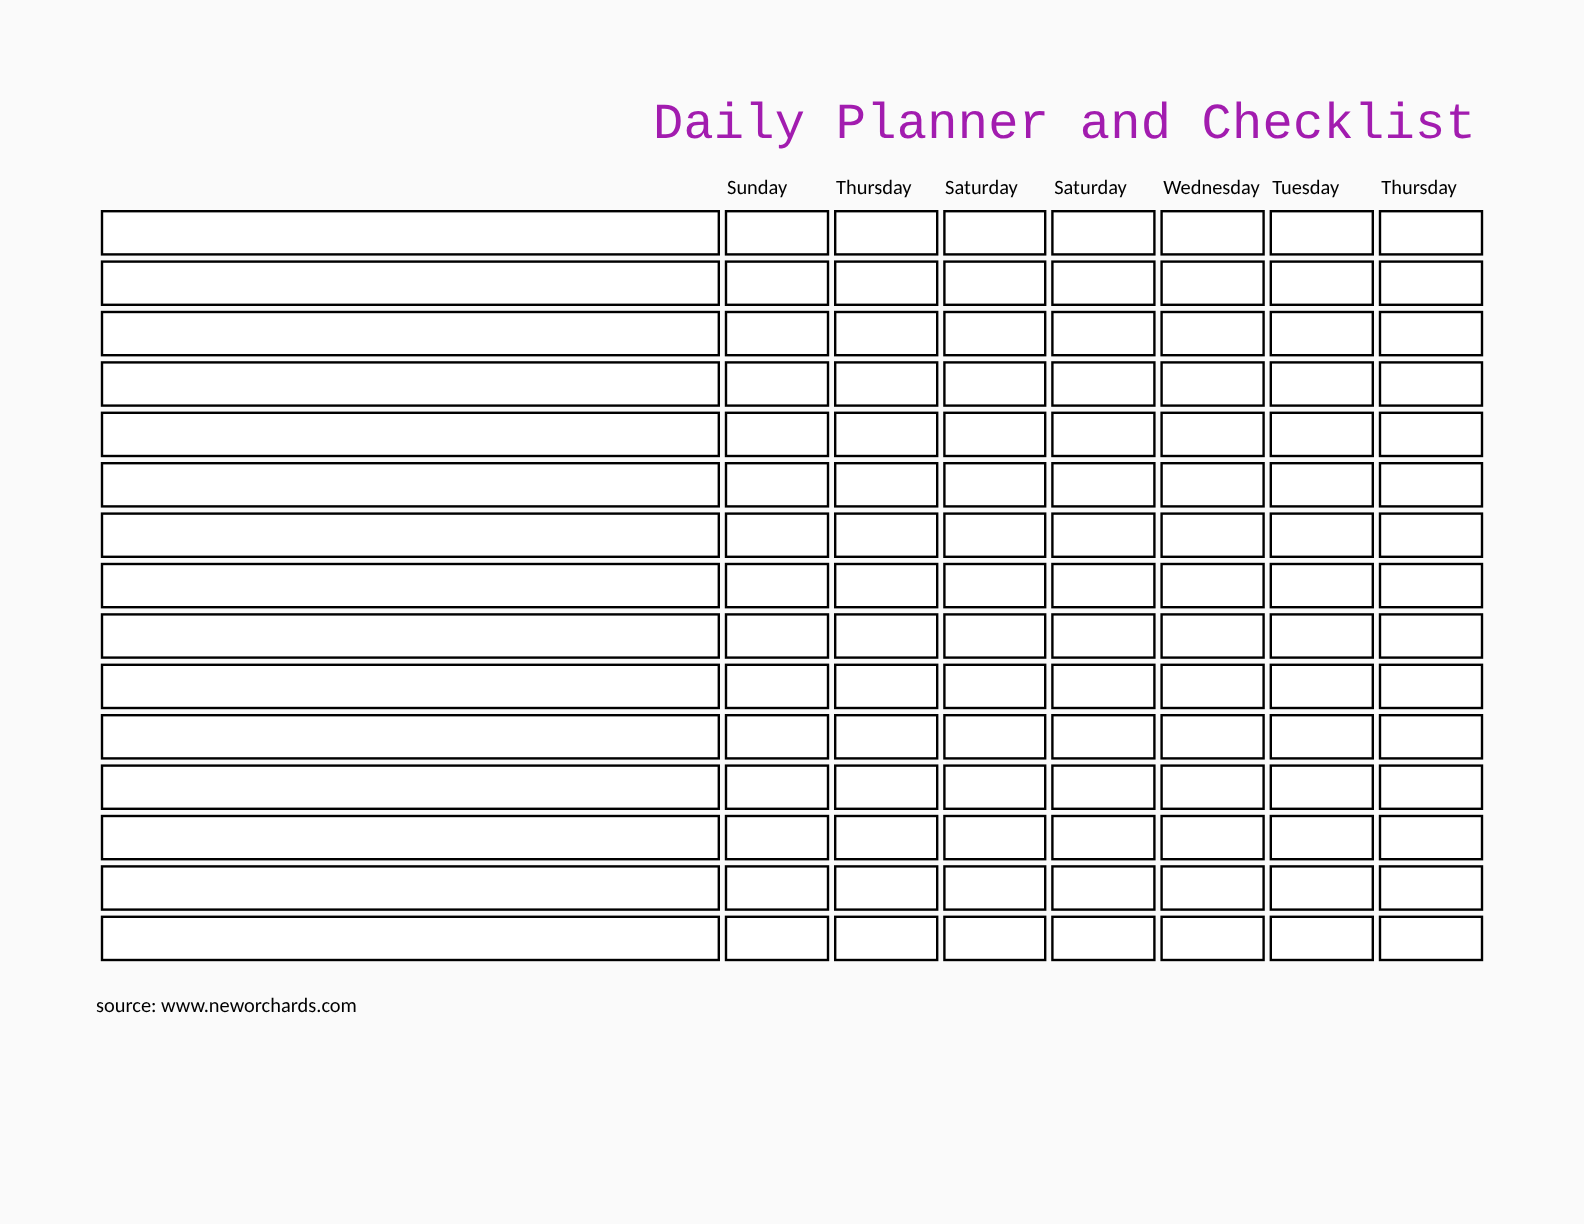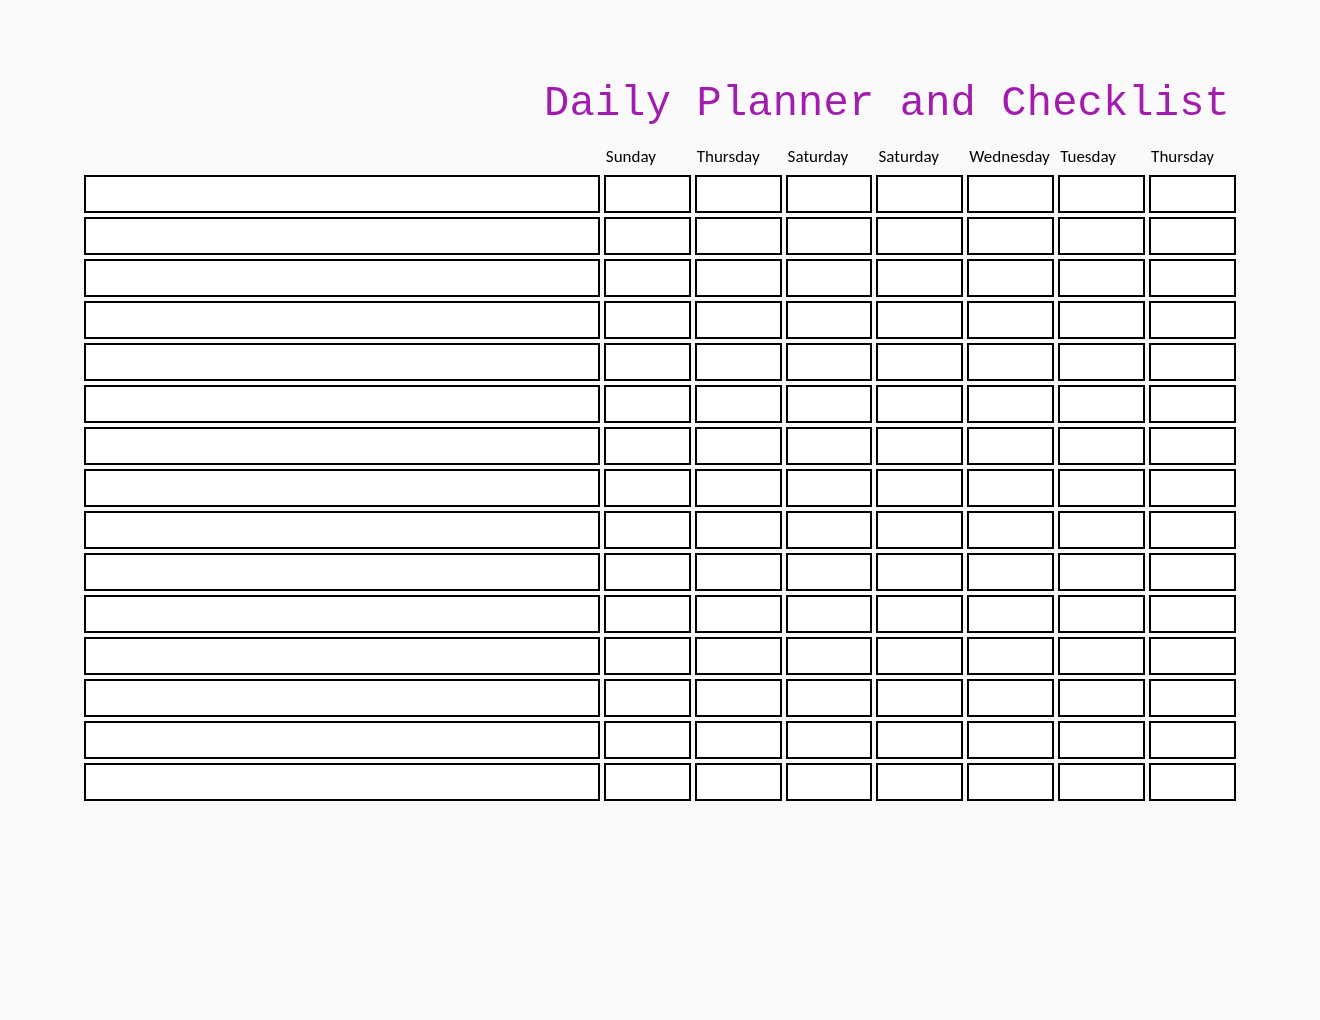--- a/index.html
+++ b/index.html
@@ -240,13 +240,14 @@
         <td></td>
         <td></td>
         <td></td>
         <td></td>
         <td></td>
         <td></td>
       </tr>
     </tbody>
   </table>
 
+  <div class="source">source: www.neworchards.com</div>
 </div>
 
 </body></html>

